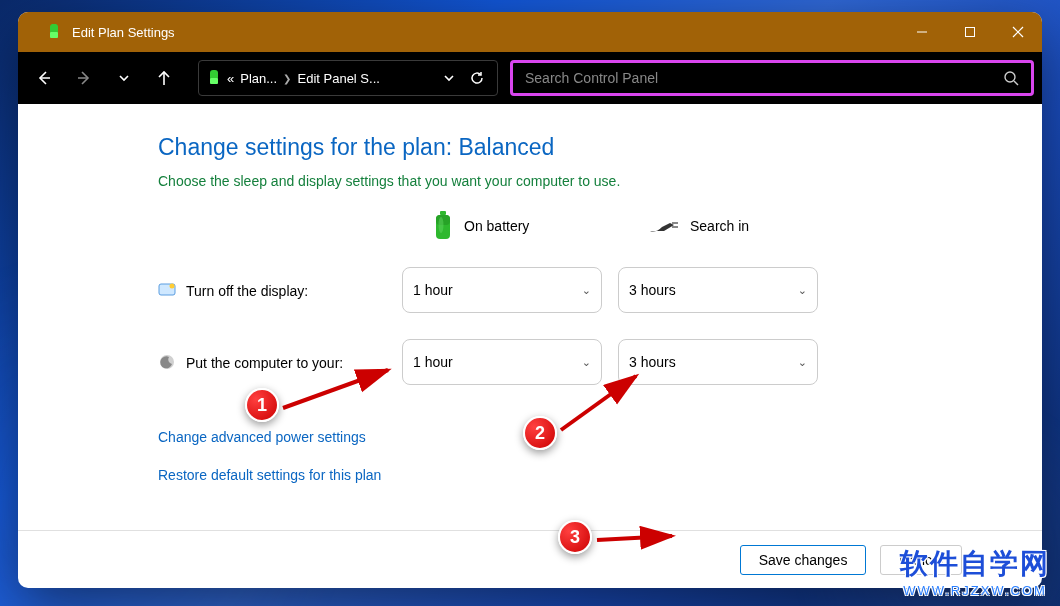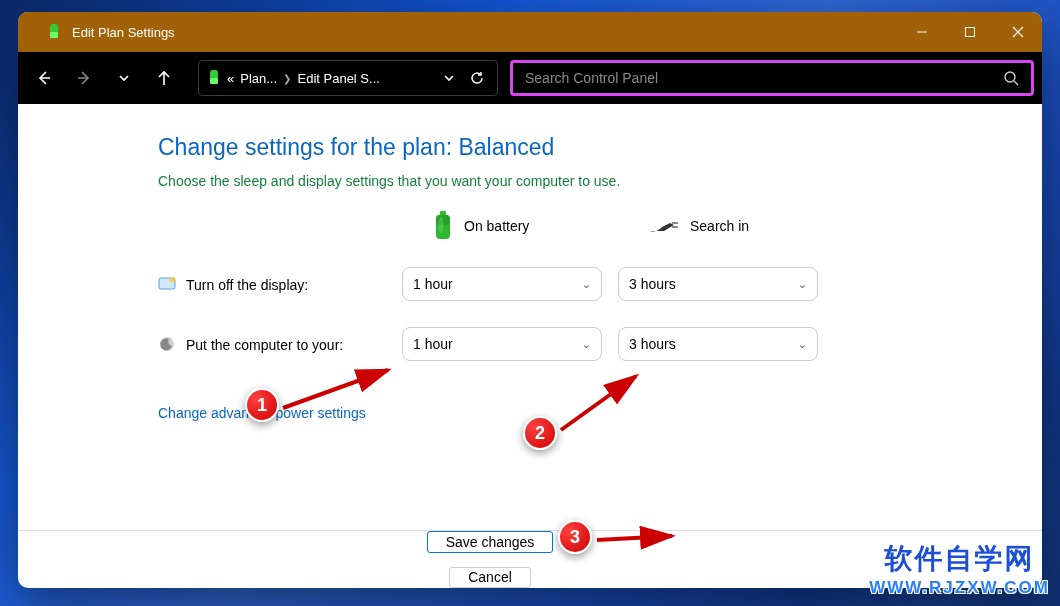--- a/index.html
+++ b/index.html
@@ -146,21 +146,21 @@
     display:flex; align-items:flex-end; gap:10px;
     font-size:14px;
   }
   .row-label .row-icon {
     width:18px; height:18px;
     display:flex; align-items:center; justify-content:center;
   }
   .dropdown {
     border:1px solid #ccc;
     border-radius:8px;
-    height:34px;
+    height:46px;
     display:flex;
     align-items:center;
     justify-content: space-between;
     padding: 16px 10px;
     font-size:14px;
     background:#fff;
   }
   .dropdown .chev { color:#555; font-size:11px; }
 
   .links {
@@ -176,21 +176,20 @@
 
   
   .footer {
     height: 58px;
     border-top: 1px solid #e0e0e0;
     display:flex;
     align-items:center;
     justify-content: flex-end;
     padding-right: 80px;
     gap: 14px;
-    flex-direction: column;
   }
   .btn {
     height: 30px;
     padding: 0 18px;
     border:1px solid #ccc;
     background:#fff;
     font-size:14px;
     border-radius:3px;
     display:flex; align-items:center;
   }
@@ -227,22 +226,22 @@
   }
   .watermark .wm1 {
     color:#1d4ed8;
     font-size:28px;
     font-weight:bold;
     letter-spacing:2px;
     text-shadow: -1px -1px 0 #fff,1px -1px 0 #fff,-1px 1px 0 #fff,1px 1px 0 #fff;
   }
   .watermark .wm2 {
     color:#2a7fff;
-    font-size:17px;
-    font-weight:bold;
+    font-size:13px;
+    font-weight:normal;
     letter-spacing:2px;
     text-shadow: -1px -1px 0 #fff,1px -1px 0 #fff,-1px 1px 0 #fff,1px 1px 0 #fff;
   }
 
   
   svg { display:block; }
 </style>
 </head>
 <body>
 
@@ -402,20 +401,21 @@
         <span class="chev">⌄</span>
       </div>
       <div class="dropdown">
         <span>3 hours</span>
         <span class="chev">⌄</span>
       </div>
     </div>
 
     <div class="links">
       <a class="link">Change advanced power settings</a>
+      <a class="link">Restore default settings for this plan</a>
     </div>
 
     <div class="callout" style="left:227px; top:284px;">1</div>
     <svg class="arrow" style="left:260px; top:258px;" width="120" height="54">
       <defs>
           <marker id="ah1" markerWidth="10" markerHeight="10" refX="8" refY="3" orient="auto">
             <path d="M0,0 L0,6 L9,3 Z" fill="#cc0000"></path>
           </marker>
         </defs>
       <line x1="5" y1="46" x2="110" y2="8" stroke="#cc0000" stroke-width="4" marker-end="url(#ah1)"></line>

